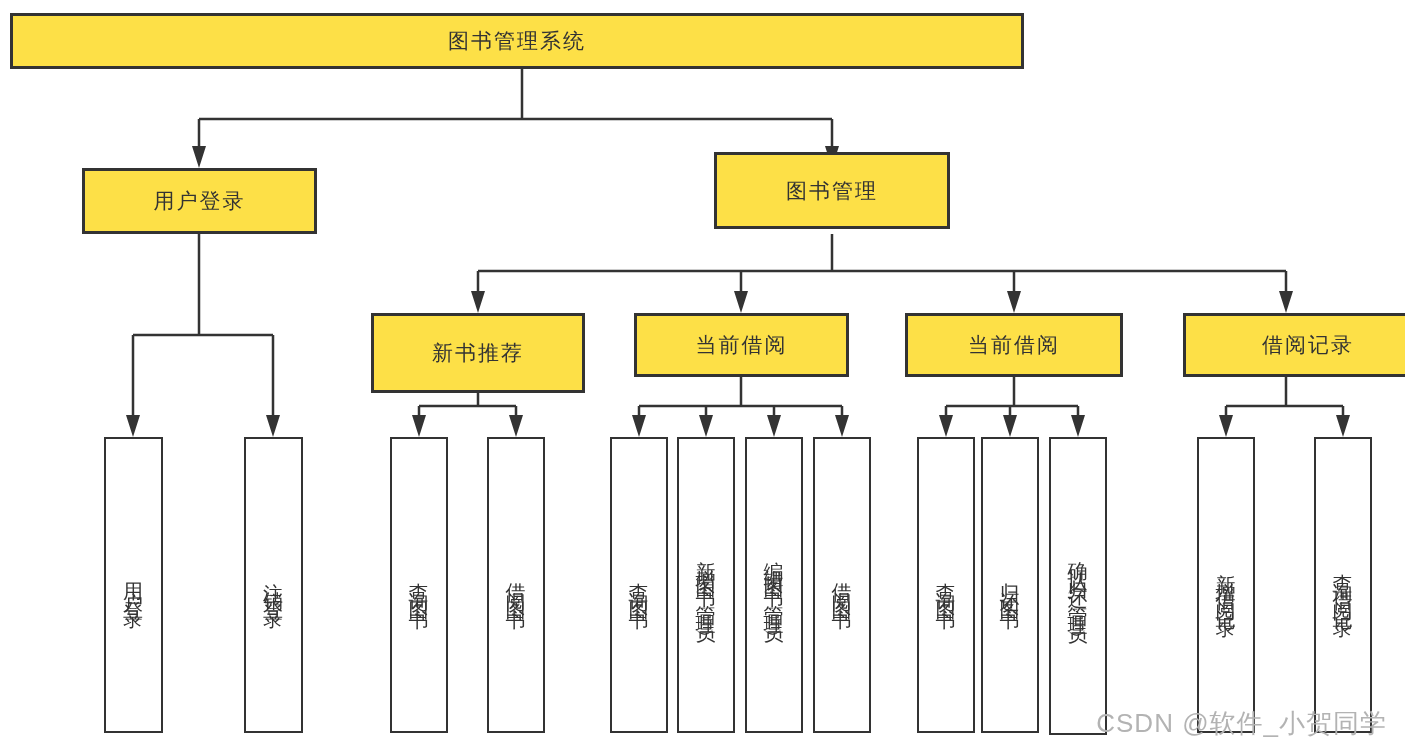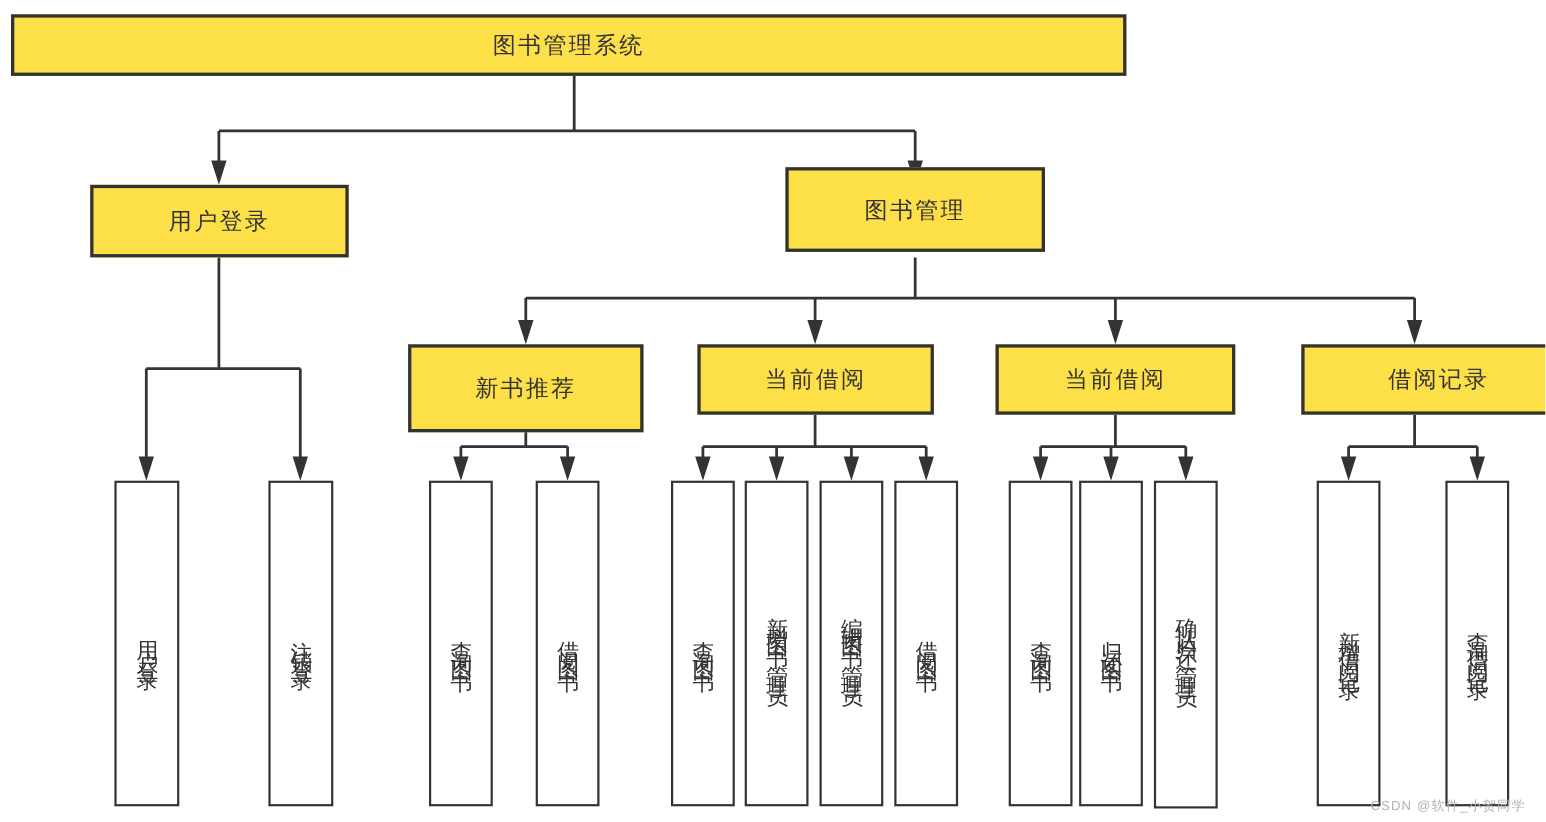--- a/index.html
+++ b/index.html
@@ -39,21 +39,21 @@
     text-orientation:mixed;
     font-size:20px;
     line-height:1.1;
     letter-spacing:9px;
     color:var(--text,#333);
     white-space:nowrap;
   }
   .watermark {
     position:absolute;
     right:18px; bottom:6px;
-    font-size:12px;
+    font-size:26px;
     color:var(--watermark,#b3b3b3);
     letter-spacing:1px;
     white-space:nowrap;
     z-index:5;
   }
 </style>
 </head>
 <body>
 
 <div class="canvas">

